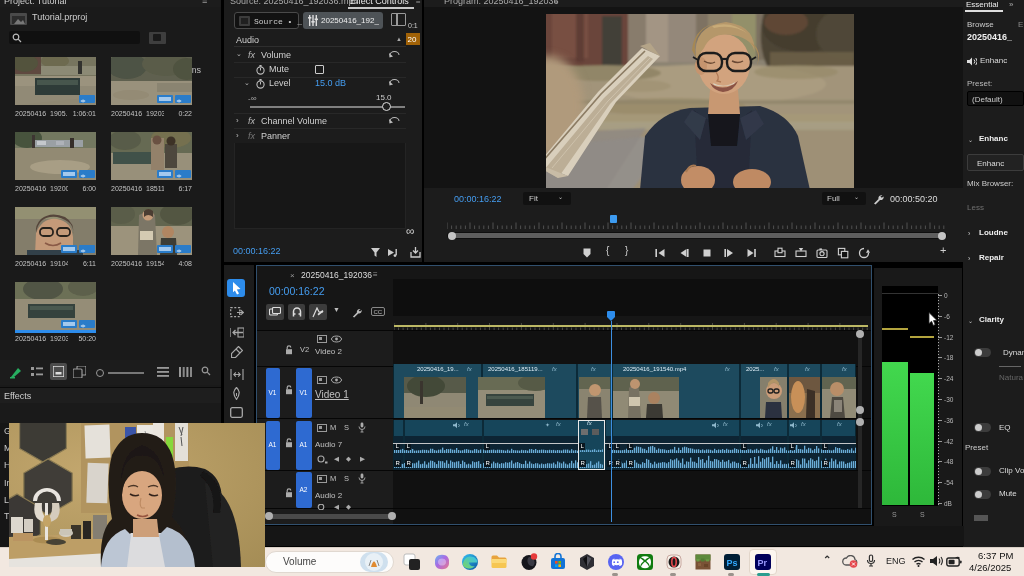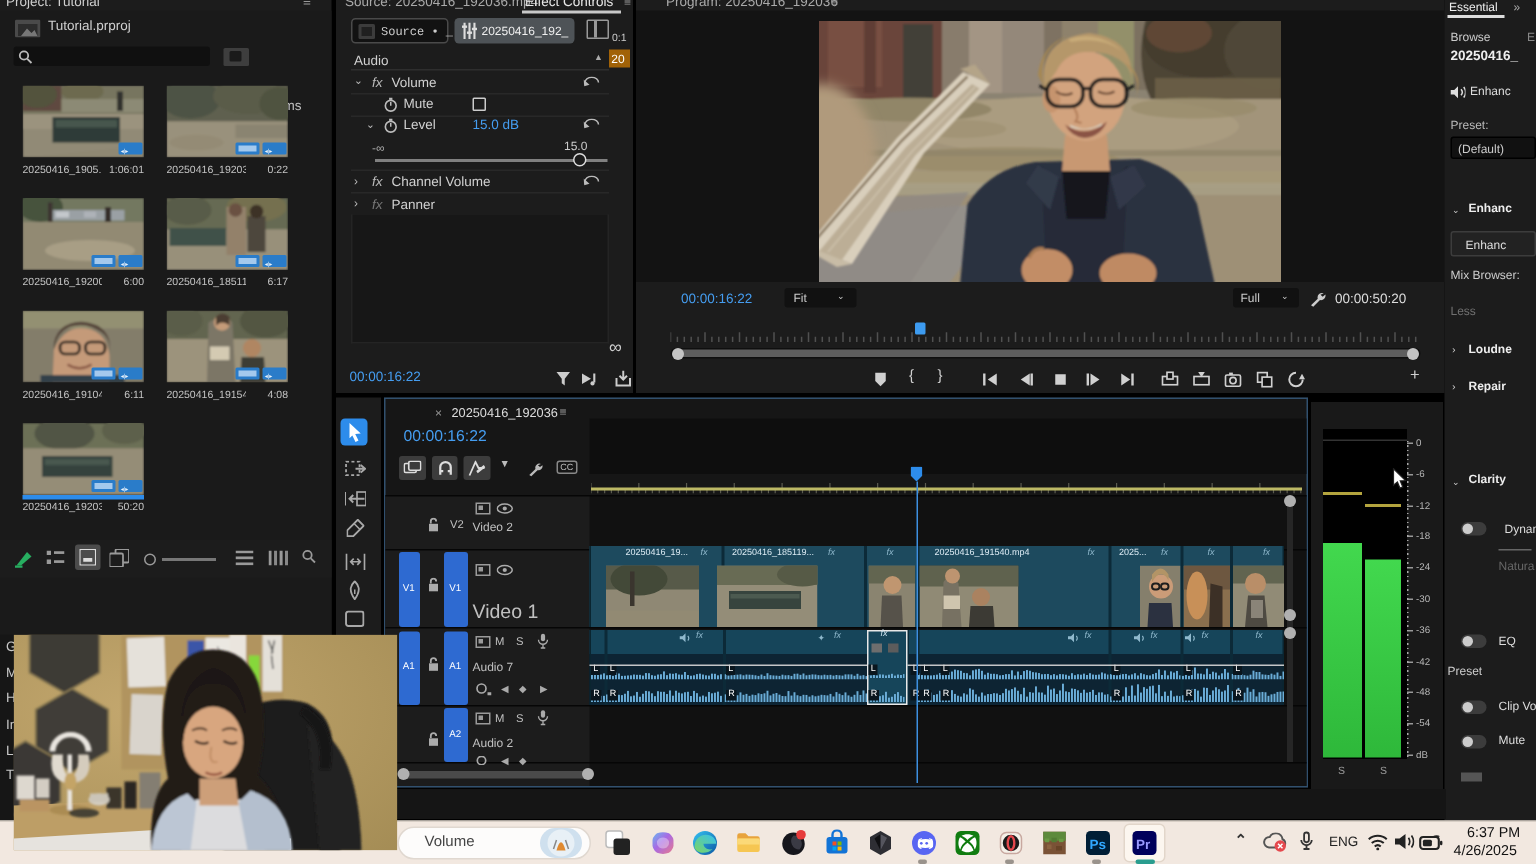--- a/index.html
+++ b/index.html
@@ -250,20 +250,23 @@
         <rect x="3.7" width="2" height="10" fill="#888"></rect>
         <rect x="7.4" width="2" height="10" fill="#999"></rect>
         <rect x="11" width="2" height="10" fill="#888"></rect>
       </svg>
   <svg class="abs" style="left:201px;top:6px;" width="10" height="10" viewBox="0 0 10 10">
         <circle cx="4" cy="4" r="2.8" fill="none" stroke="#999" stroke-width="1.2"></circle>
         <line x1="6.2" y1="6.2" x2="9" y2="9" stroke="#999" stroke-width="1.2"></line>
       </svg>
 </div>
 
+<div class="abs" style="left:0;top:387px;width:221px;height:16px;background:#1e1e1e;border-top:1px solid #0a0a0a;">
+  <div class="t" style="left:4px;top:3px;font-size:9px;color:#cfcfcf;">Effects</div>
+</div>
 <div class="abs" style="left:0;top:423px;width:221px;height:124px;background:#161616;">
   <div class="t" style="left:4px;top:3px;font-size:9px;">G</div>
   <div class="t" style="left:4px;top:20px;font-size:9px;">M</div>
   <div class="t" style="left:4px;top:37px;font-size:9px;">H</div>
   <div class="t" style="left:4px;top:55px;font-size:9px;">In</div>
   <div class="t" style="left:4px;top:72px;font-size:9px;">Li</div>
   <div class="t" style="left:4px;top:88px;font-size:9px;">T</div>
 </div>
 
 <div class="abs" style="left:224px;top:0;width:198px;height:262px;background:#1c1c1c;">
@@ -872,21 +875,21 @@
         <div style="position:absolute;left:1px;top:1px;width:3px;height:3px;background:#9a9a9a;"></div>
       </div>
       <svg class="abs" style="left:74px;top:110px;" width="11" height="8" viewBox="0 0 11 8">
         <ellipse cx="5.5" cy="4" rx="5" ry="3" fill="none" stroke="#ababab" stroke-width="1"></ellipse>
         <circle cx="5.5" cy="4" r="1.4" fill="#ababab"></circle>
       </svg>
       <svg class="abs" style="left:28px;top:119px;" width="8" height="10" viewBox="0 0 8 10">
         <rect x="1" y="4.2" width="6" height="5" fill="#ababab"></rect>
         <path d="M2.2 4 V2.6 a1.8 1.8 0 0 1 3.6 0" fill="none" stroke="#ababab" stroke-width="1.2"></path>
       </svg>
-      <div class="t" style="left:58px;top:134px;font-size:13px;color:#c0c0c0;">Video 1</div>
+      <div class="t" style="left:58px;top:123px;font-size:10px;color:#c0c0c0;text-decoration:underline;">Video 1</div>
       <div class="abs" style="left:9px;top:155px;width:14px;height:49px;background:#2e6ad1;border-radius:2px;">
         <div class="t" style="left:2.5px;top:20px;font-size:6.5px;color:#fff;">A1</div>
       </div>
       <div class="abs" style="left:39px;top:155px;width:16px;height:49px;background:#2e6ad1;border-radius:2px;">
         <div class="t" style="left:3.5px;top:20px;font-size:6.5px;color:#fff;">A1</div>
       </div>
       <div class="abs" style="left:60px;top:158px;width:10px;height:8px;border:1px solid #9a9a9a;">
         <div style="position:absolute;left:1px;top:1px;width:3px;height:3px;background:#9a9a9a;"></div>
       </div>
       <div class="t" style="left:73px;top:157px;font-size:7.5px;color:#c0c0c0;">M</div>

